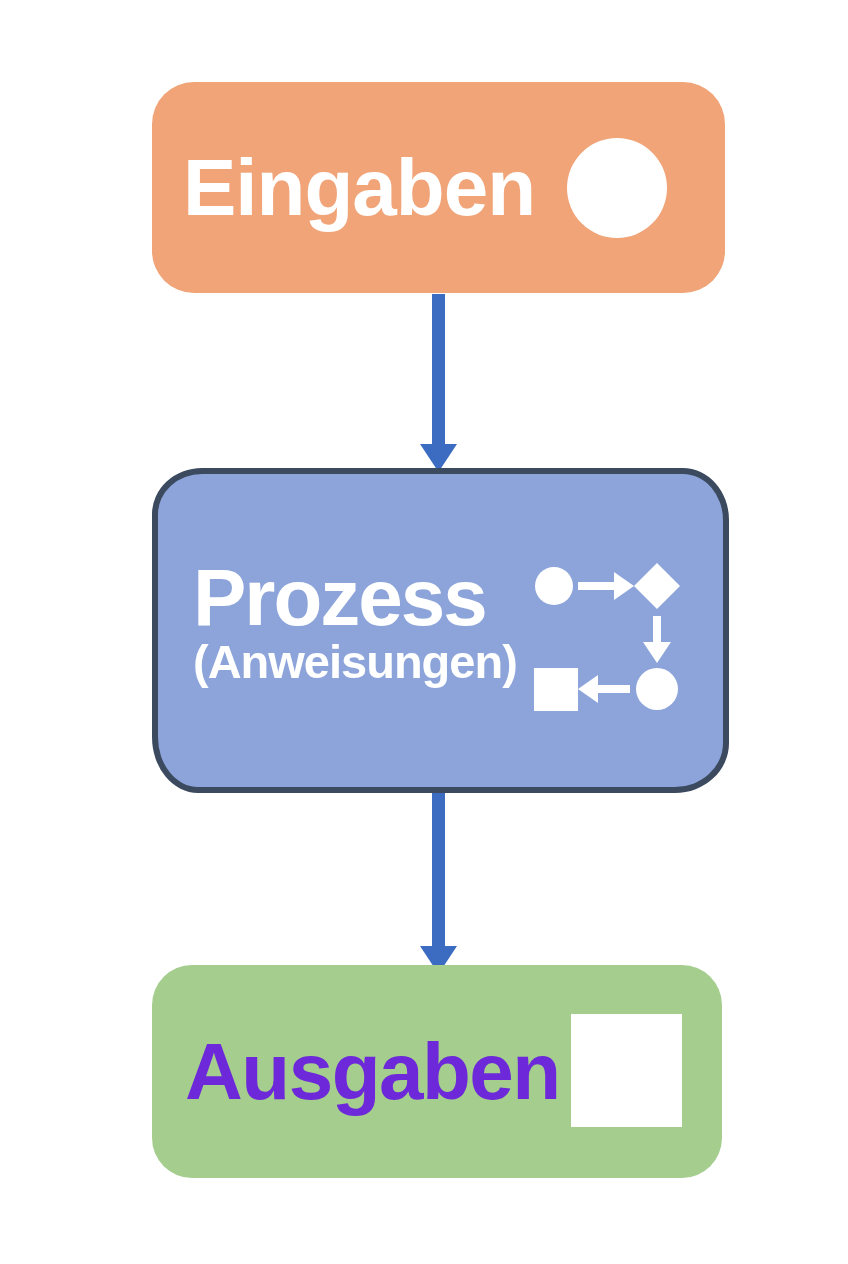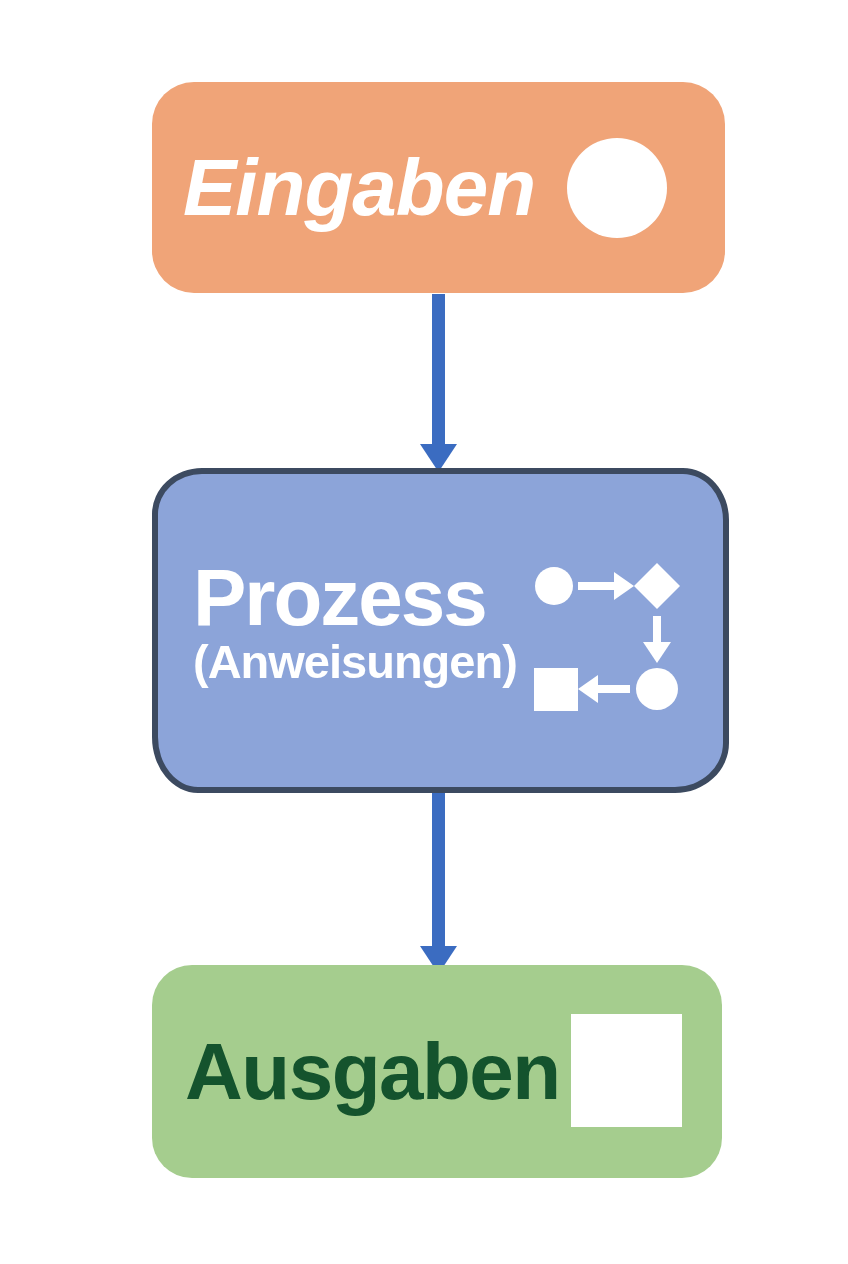--- a/index.html
+++ b/index.html
@@ -93,21 +93,21 @@
     width: 41px;
   }
   .arrow-1 { top: 294px; height: 178px; }
   .arrow-2 { top: 793px; height: 181px; }
 </style>
 </head>
 <body>
 
 <div class="canvas" style="background-color: rgb(255, 255, 255);">
 
-  <section class="node node-input" style="background-color: rgb(240, 164, 120); font-style: italic;">
+  <section class="node node-input" style="background-color: rgb(240, 164, 120);">
     <span class="node-label" style="color: rgb(255, 255, 255);">Eingaben</span>
     <span class="circle-icon" style="background-color: rgb(255, 255, 255);"></span>
   </section>
 
   <svg class="arrow arrow-1" viewBox="0 0 41 178">
     <g fill="#3b6cc1">
       <rect x="14" y="0" width="13" height="156"></rect>
       <polygon points="2,150 39,150 20.5,178"></polygon>
     </g>
   </svg>
@@ -134,17 +134,17 @@
   </section>
 
   <svg class="arrow arrow-2" viewBox="0 0 41 181">
     <g fill="#3b6cc1">
       <rect x="14" y="0" width="13" height="159"></rect>
       <polygon points="2,153 39,153 20.5,181"></polygon>
     </g>
   </svg>
 
   <section class="node node-output" style="background-color: rgb(165, 205, 142);">
-    <span class="node-label" style="color: #14532d;">Ausgaben</span>
+    <span class="node-label" style="color: #6d28d9;">Ausgaben</span>
     <span class="square-icon" style="background-color: rgb(255, 255, 255);"></span>
   </section>
 
 </div>
 
 </body></html>

